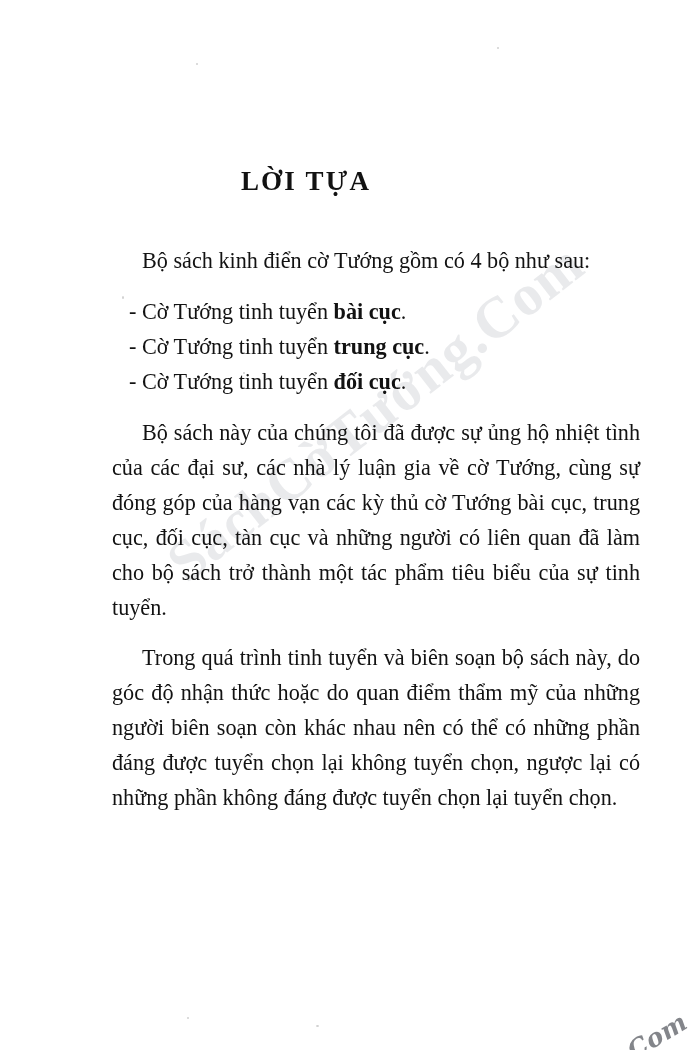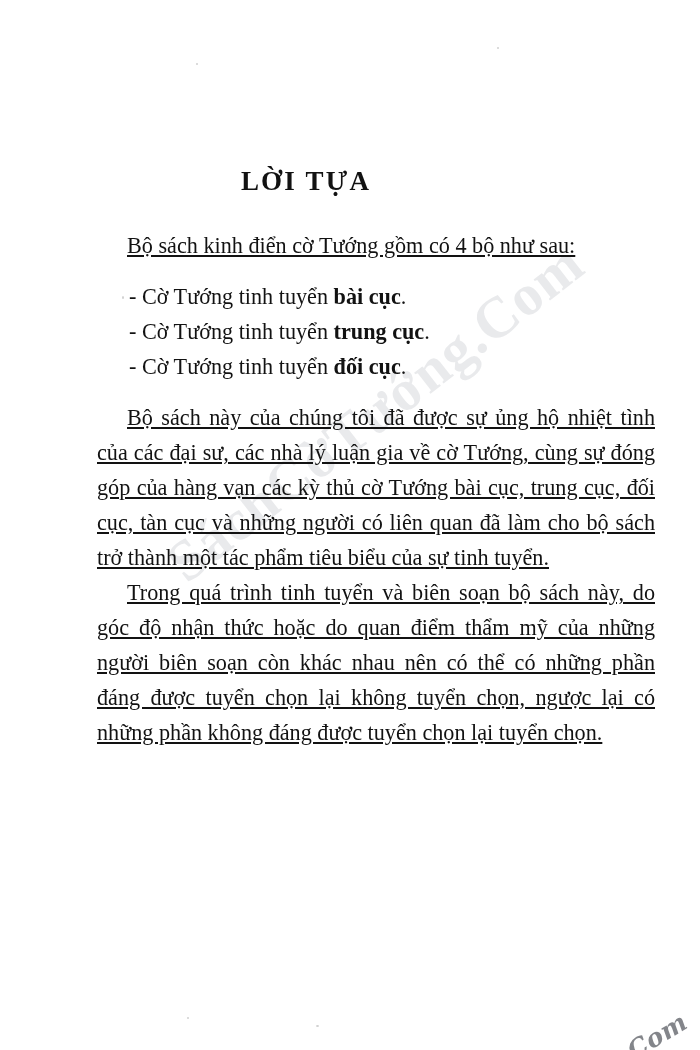--- a/index.html
+++ b/index.html
@@ -80,28 +80,27 @@
   }
 
   .body-block {
     position: absolute;
     left: 97px;
     top: 228px;
     width: 558px;
   }
 
   p.para {
-    margin: 0;
+    margin: 15px;
     font-size: 22.2px;
     line-height: 35px;
     text-align: justify;
     text-justify: inter-word;
     text-indent: 30px;
     hyphens: none;
-    text-decoration: underline;
   }
 
   p.para.tight {
     text-align: left;
   }
 
   .list {
     margin: 16px;
     padding: 0;
     list-style: none;

